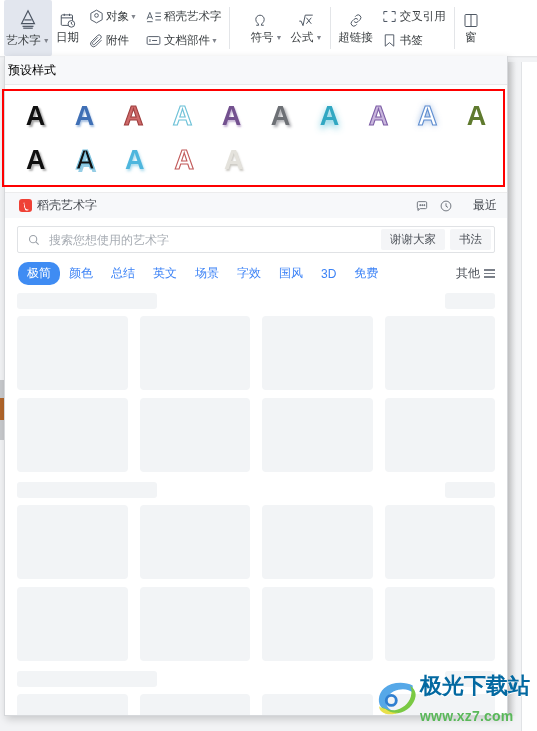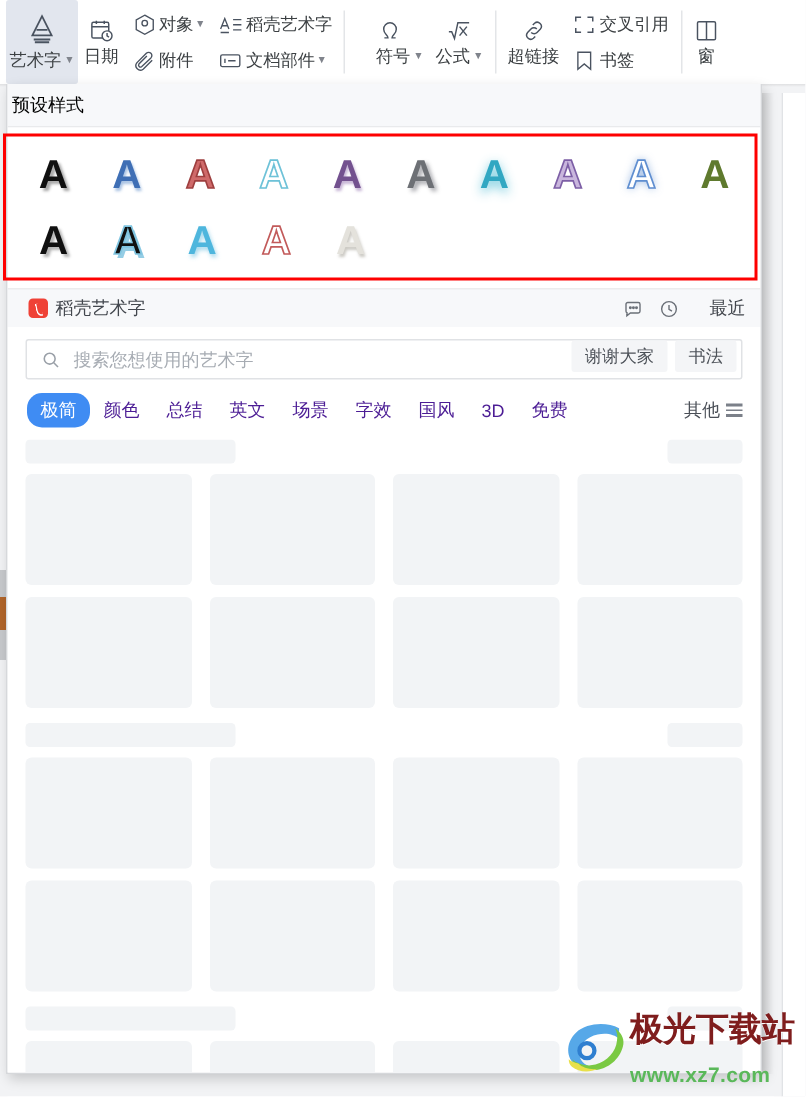--- a/index.html
+++ b/index.html
@@ -161,21 +161,21 @@
 
   
   .search-wrap {
     background: #fff;
     padding: 8px 12px 7px 12px;
   }
   .search-box {
     height: 27px;
     border: 1px solid #e0e2e5;
     border-radius: 2px;
-    display: flex; 
+    display: flex; align-items: center;
     padding: 0 3px 0 9px;
     background: #fff;
   }
   .search-box .s-ico { flex: 0 0 15px; display:flex; align-items:center; }
   .search-input {
     flex: 1;
     border: none; outline: none;
     font-size: 12px;
     color: #9aa0a8;
     font-family: "Liberation Sans", sans-serif;
@@ -197,21 +197,21 @@
 
   
   .cats {
     background: #fff;
     display: flex; align-items: center;
     padding: 2px 10px 8px 13px;
     height: 33px;
   }
   .cat {
     font-size: 12px;
-    color: #4c1d95;
+    color: #3b82f6;
     padding: 3px 9px;
     border-radius: 10px;
     cursor: default;
     white-space: nowrap;
   }
   .cat.sel { background: #3f8cf3; color: #fff; font-weight: normal; text-align: center; }
   .cats .spacer { flex: 1; }
   .cat-more {
     display:flex; align-items:center; gap:4px;
     font-size: 12px; color: #4a4f57; cursor: default;
@@ -250,21 +250,21 @@
   .watermark {
     position: absolute;
     right: 7px; bottom: 8px;
     display: flex; align-items: center;
     z-index: 30;
     pointer-events: none;
   }
   .wm-swirl { width: 44px; height: 40px; }
   .wm-text { display: flex; flex-direction: column; line-height: 1; margin-left: 1px; }
   .wm-cn {
-    font-size: 22px; font-weight: bold; color: #7f1d1d;
+    font-size: 22px; font-weight: bold; color: #0369a1;
     letter-spacing: 0px;
     text-shadow: 0 1px 0 #ffffff;
   }
   .wm-url {
     font-size: 14px; font-weight: bold; color: #5ab85a;
     margin-top: 12px; letter-spacing: .2px;
   }
 
   
   .doc-left-strip {

